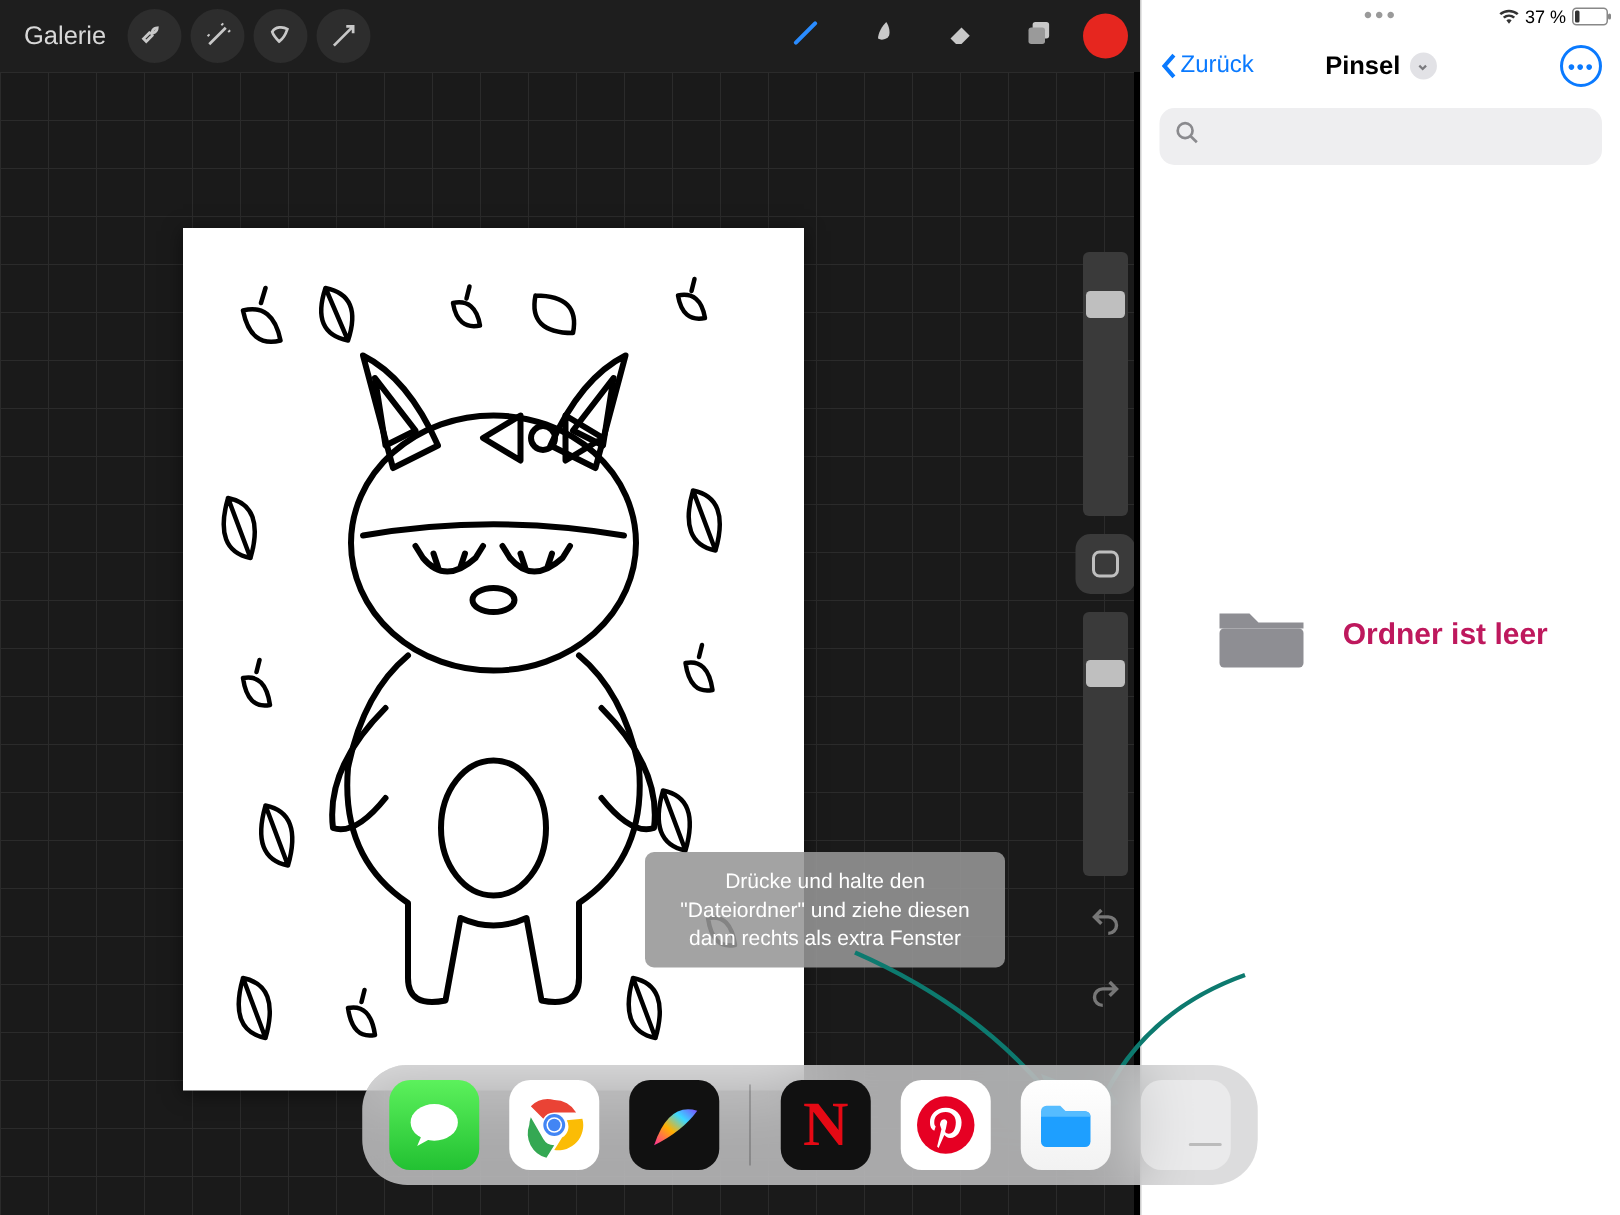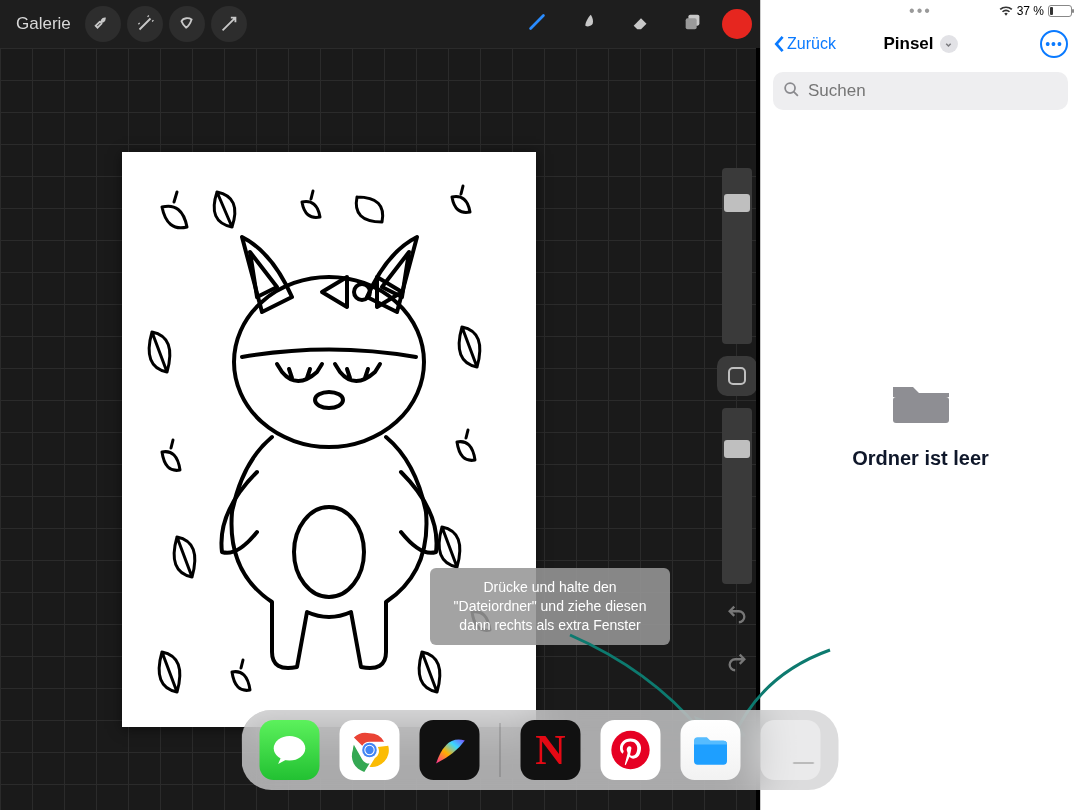--- a/index.html
+++ b/index.html
@@ -118,22 +118,22 @@
   display: flex; align-items: center; justify-content: center; font-size: 14px; letter-spacing: 1px;
 }
 .search-field {
   margin: 6px 12px; height: 38px; background: #eeeef0; border-radius: 10px;
   display: flex; align-items: center; padding: 0 10px; color: #8a8a8e; gap: 8px;
 }
 .search-field input {
   border: none; background: transparent; font-size: 17px; color: #333; outline: none; width: 100%;
 }
 .empty-state {
-  flex: 1; display: flex; flex-direction: column; align-items: center; justify-content: center; gap: 22px;
-  color: #0f172a; transform: translateY(-40px);
+  flex: 1; display: flex; flex-direction: row; align-items: center; justify-content: center; gap: 22px;
+  color: #be185d; transform: translateY(-40px);
 }
 .empty-folder-icon { width: 64px; height: 48px; }
 .empty-label { font-size: 20px; font-weight: 700; }
 
 .divider-handle { position:absolute; left:756px; top:0; width:6px; height:100%; background:#000; }
 </style>
 </head>
 <body>
 
 <div class="root">
@@ -303,21 +303,20 @@
       <div class="more-btn">•••</div>
     </div>
 
     <div class="search-field">
       <span>
         <svg width="17" height="17" viewBox="0 0 24 24" fill="none" stroke="#8a8a8e" stroke-width="2.5">
             <circle cx="10" cy="10" r="7"></circle>
             <path d="M21 21l-6-6"></path>
           </svg>
       </span>
-      <input type="text" placeholder="Suchen" style="">
     </div>
 
     <div class="empty-state">
       <svg class="empty-folder-icon" viewBox="0 0 64 48" fill="#8e8e93">
         <path d="M4 10 h20 l6 6 h30 v4 H4z"></path>
         <rect x="4" y="20" width="56" height="26" rx="3"></rect>
       </svg>
       <div class="empty-label">Ordner ist leer</div>
     </div>
   </div>

